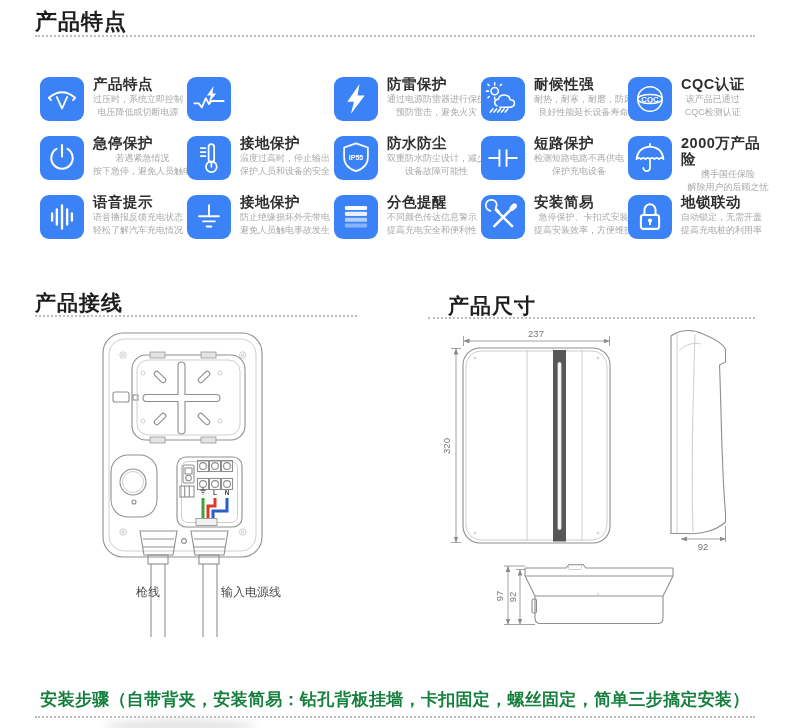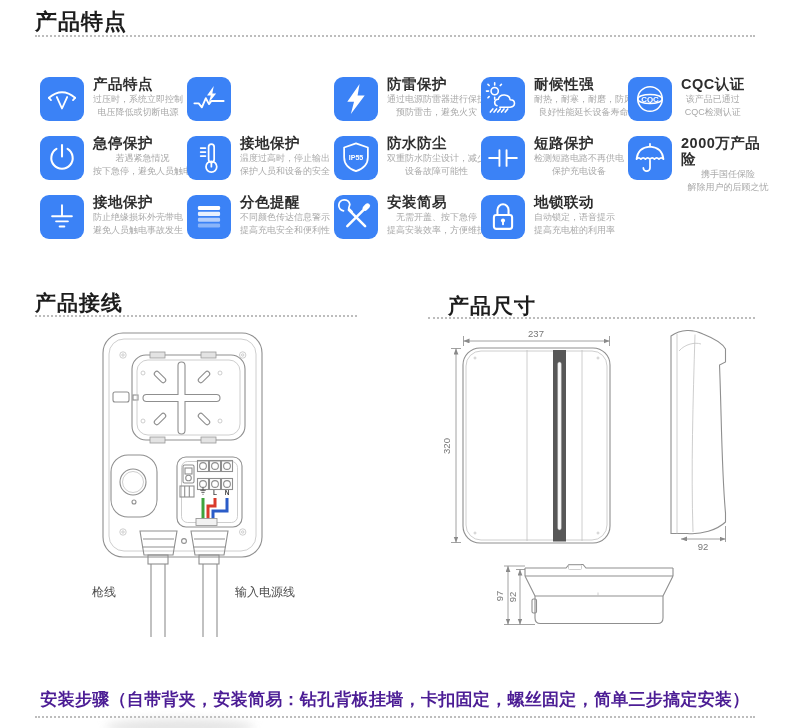--- a/index.html
+++ b/index.html
@@ -27,31 +27,31 @@
   .tile svg { width:38px; height:38px; display:block; }
   .ftxt { padding-top:0; }
   .ftitle { font-size:14.5px; font-weight:bold; color:#2e2e2e; letter-spacing:.5px; line-height:1.1; }
   .fdesc  { font-size:9px; color:#a9a9a9; line-height:1.5; white-space:nowrap;text-align:center; }
   .fdesc:first-of-type { margin-top:3px; }
 
   .wiring-svg { position:absolute; left:95px; top:325px; }
   .dims-svg   { position:absolute; left:435px; top:320px; }
 
   .cable-label { position:absolute; font-size:12px; color:#4a4a4a; }
-  .lbl-gun   { left:92px; top:584px; width:44px; text-align:left; }
-  .lbl-power { left:235px; top:584px; }
+  .lbl-gun   { left:116px; top:584px; width:44px; text-align:right; }
+  .lbl-power { left:221px; top:584px; }
 
   .s1 { fill:none; stroke:#8f8f8f; stroke-width:1.1; }
   .s2 { fill:none; stroke:#c2c2c2; stroke-width:.8; }
   .dim { fill:none; stroke:#8a8a8a; stroke-width:.8; }
   .dtxt { fill:#777; font-size:9.5px; font-family:"Liberation Sans",sans-serif; }
   .tlbl { fill:#444; font-size:6.5px; font-weight:bold; font-family:"Liberation Sans",sans-serif; }
 
   .footer-note { position:absolute; left:0; top:688px; width:790px; text-align:center;
-                 font-size:17px; font-weight:bold; color:#4c1d95; letter-spacing:.3px; }
+                 font-size:17px; font-weight:bold; color:#15803d; letter-spacing:.3px; }
   .smudge { position:absolute; left:105px; top:719px; width:150px; height:16px;
             background:#cfcfcf; border-radius:50%; filter:blur(5px); opacity:.55; }
 </style>
 </head>
 <body>
 
 <div class="page">
 
   <h2 class="sec-h h-features">产品特点</h2>
   <div class="dotted d-features"></div>
@@ -205,20 +205,34 @@
             </g>
           </svg>
         </div>
     <div class="ftxt">
       <div class="ftitle">2000万产品险</div>
       <div class="fdesc">携手国任保险</div>
       <div class="fdesc">解除用户的后顾之忧</div>
     </div>
   </div>
 
+  <div class="feature">
+    <div class="tile">
+          <svg viewBox="0 0 48 48">
+            <g stroke="#fff" fill="none" stroke-width="3" stroke-linecap="round">
+              <path d="M11.5,19.5 v9 M17.5,14.5 v19 M24,9.5 v29 M30.5,14.5 v19 M36.5,19.5 v9"></path>
+            </g>
+          </svg>
+        </div>
+    <div class="ftxt">
+      <div class="ftitle">语音提示</div>
+      <div class="fdesc">语音播报反馈充电状态</div>
+      <div class="fdesc">轻松了解汽车充电情况</div>
+    </div>
+  </div>
 
   <div class="feature">
     <div class="tile">
           <svg viewBox="0 0 48 48">
             <g stroke="#fff" fill="none" stroke-width="2.4" stroke-linecap="round">
               <path d="M24,9 V23 M11.5,23 H36.5 M16.5,29.5 h15 M21,36 h6"></path>
             </g>
           </svg>
         </div>
     <div class="ftxt">
@@ -252,39 +266,39 @@
             <g stroke="#fff" fill="none" stroke-linecap="round" stroke-linejoin="round">
               <path d="M15,15 L35.5,35.5" stroke-width="3.2"></path>
               <path d="M8.2,16.2 A7,7 0 1 1 16.2,8.2 L14.8,13 19,17.2" stroke-width="2.2"></path>
               <path d="M35.5,13 L13,35.5" stroke-width="3.2"></path>
               <path d="M38.5,10 l-3,3" stroke-width="6.5"></path>
             </g>
           </svg>
         </div>
     <div class="ftxt">
       <div class="ftitle">安装简易</div>
-      <div class="fdesc">无需开盖、按下急停</div>
+      <div class="fdesc">急停保护、卡扣式安装</div>
       <div class="fdesc">提高安装效率，方便维护</div>
     </div>
   </div>
 
   <div class="feature">
     <div class="tile">
           <svg viewBox="0 0 48 48">
             <g stroke="#fff" fill="none" stroke-width="2.6" stroke-linejoin="round" stroke-linecap="round">
               <path d="M17,21.5 v-6.5 a7,7 0 0 1 14,0 v6.5"></path>
               <rect x="12.5" y="21.5" width="23" height="17.5" rx="3"></rect>
             </g>
             <circle cx="24" cy="28.5" r="2.6" fill="#fff"></circle>
             <rect x="22.8" y="28.5" width="2.4" height="6" rx="1" fill="#fff"></rect>
           </svg>
         </div>
     <div class="ftxt">
       <div class="ftitle">地锁联动</div>
-      <div class="fdesc">自动锁定，语音提示</div>
+      <div class="fdesc">自动锁定，无需开盖</div>
       <div class="fdesc">提高充电桩的利用率</div>
     </div>
   </div>
 </div>
 
   <h2 class="sec-h h-wiring">产品接线</h2>
   <div class="dotted d-wiring"></div>
 
   <svg class="wiring-svg" width="180" height="330" viewBox="0 0 180 330">
 

